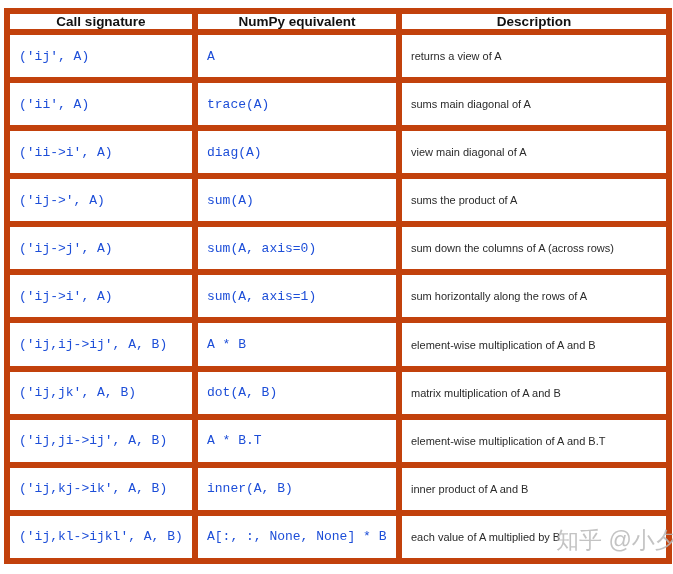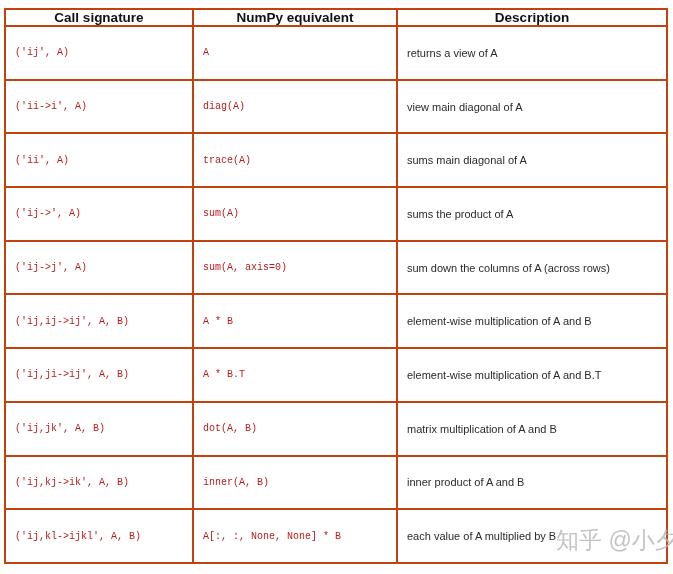--- a/index.html
+++ b/index.html
@@ -20,39 +20,39 @@
     left: 4px;
     top: 8px;
     width: 662px;
     height: 556px;
     border-collapse: collapse;
     table-layout: fixed;
     background: #ffffff;
   }
   table.einsum th,
   table.einsum td {
-    border: 2px solid #c2410c;
+    border: 6px solid #c2410c;
     padding: 0 0 0 9px;
     vertical-align: middle;
     overflow: hidden;
     white-space: nowrap;
     margin-left: 32px;
   }
   table.einsum th {
     font-family: "Liberation Sans", sans-serif;
     font-size: 13.5px;
     font-weight: bold;
     color: #111111;
     text-align: center;
     padding: 0 4px;
   }
   td.cell-sig, td.cell-np {
     font-family: "Liberation Mono", "DejaVu Sans Mono", monospace;
-    font-size: 10px;
-    color: #b91c1c;
+    font-size: 13px;
+    color: #1d4ed8;
     letter-spacing: 0;
   }
   td.cell-desc {
     font-family: "Liberation Sans", sans-serif;
     font-size: 11px;
     color: #2a2a2a;
     padding-left: 7px;
   }
   .watermark {
     position: absolute;
@@ -86,53 +86,58 @@
         <th>Description</th>
       </tr>
     </thead>
     <tbody>
       <tr>
         <td class="cell-sig">('ij', A)</td>
         <td class="cell-np">A</td>
         <td class="cell-desc">returns a view of A</td>
       </tr>
       <tr>
+        <td class="cell-sig">('ii', A)</td>
+        <td class="cell-np">trace(A)</td>
+        <td class="cell-desc">sums main diagonal of A</td>
+      </tr>
+      <tr>
         <td class="cell-sig">('ii-&gt;i', A)</td>
         <td class="cell-np">diag(A)</td>
         <td class="cell-desc">view main diagonal of A</td>
-      </tr>
-      <tr>
-        <td class="cell-sig">('ii', A)</td>
-        <td class="cell-np">trace(A)</td>
-        <td class="cell-desc">sums main diagonal of A</td>
       </tr>
       <tr>
         <td class="cell-sig">('ij-&gt;', A)</td>
         <td class="cell-np">sum(A)</td>
         <td class="cell-desc">sums the product of A</td>
       </tr>
       <tr>
         <td class="cell-sig">('ij-&gt;j', A)</td>
         <td class="cell-np">sum(A, axis=0)</td>
         <td class="cell-desc">sum down the columns of A (across rows)</td>
       </tr>
       <tr>
+        <td class="cell-sig">('ij-&gt;i', A)</td>
+        <td class="cell-np">sum(A, axis=1)</td>
+        <td class="cell-desc">sum horizontally along the rows of A</td>
+      </tr>
+      <tr>
         <td class="cell-sig">('ij,ij-&gt;ij', A, B)</td>
         <td class="cell-np">A * B</td>
         <td class="cell-desc">element-wise multiplication of A and B</td>
       </tr>
       <tr>
+        <td class="cell-sig">('ij,jk', A, B)</td>
+        <td class="cell-np">dot(A, B)</td>
+        <td class="cell-desc">matrix multiplication of A and B</td>
+      </tr>
+      <tr>
         <td class="cell-sig">('ij,ji-&gt;ij', A, B)</td>
         <td class="cell-np">A * B.T</td>
         <td class="cell-desc">element-wise multiplication of A and B.T</td>
-      </tr>
-      <tr>
-        <td class="cell-sig">('ij,jk', A, B)</td>
-        <td class="cell-np">dot(A, B)</td>
-        <td class="cell-desc">matrix multiplication of A and B</td>
       </tr>
       <tr>
         <td class="cell-sig">('ij,kj-&gt;ik', A, B)</td>
         <td class="cell-np">inner(A, B)</td>
         <td class="cell-desc">inner product of A and B</td>
       </tr>
       <tr>
         <td class="cell-sig">('ij,kl-&gt;ijkl', A, B)</td>
         <td class="cell-np">A[:, :, None, None] * B</td>
         <td class="cell-desc">each value of A multiplied by B</td>

